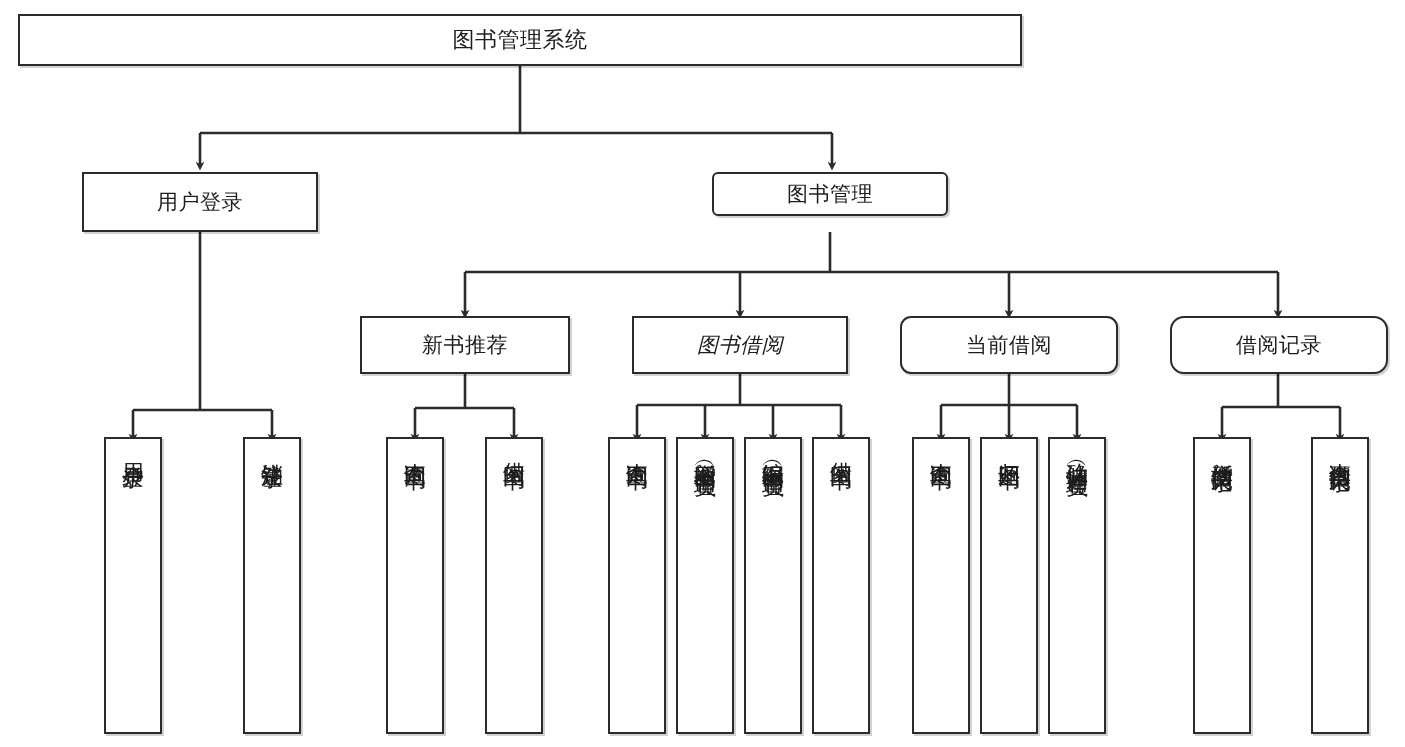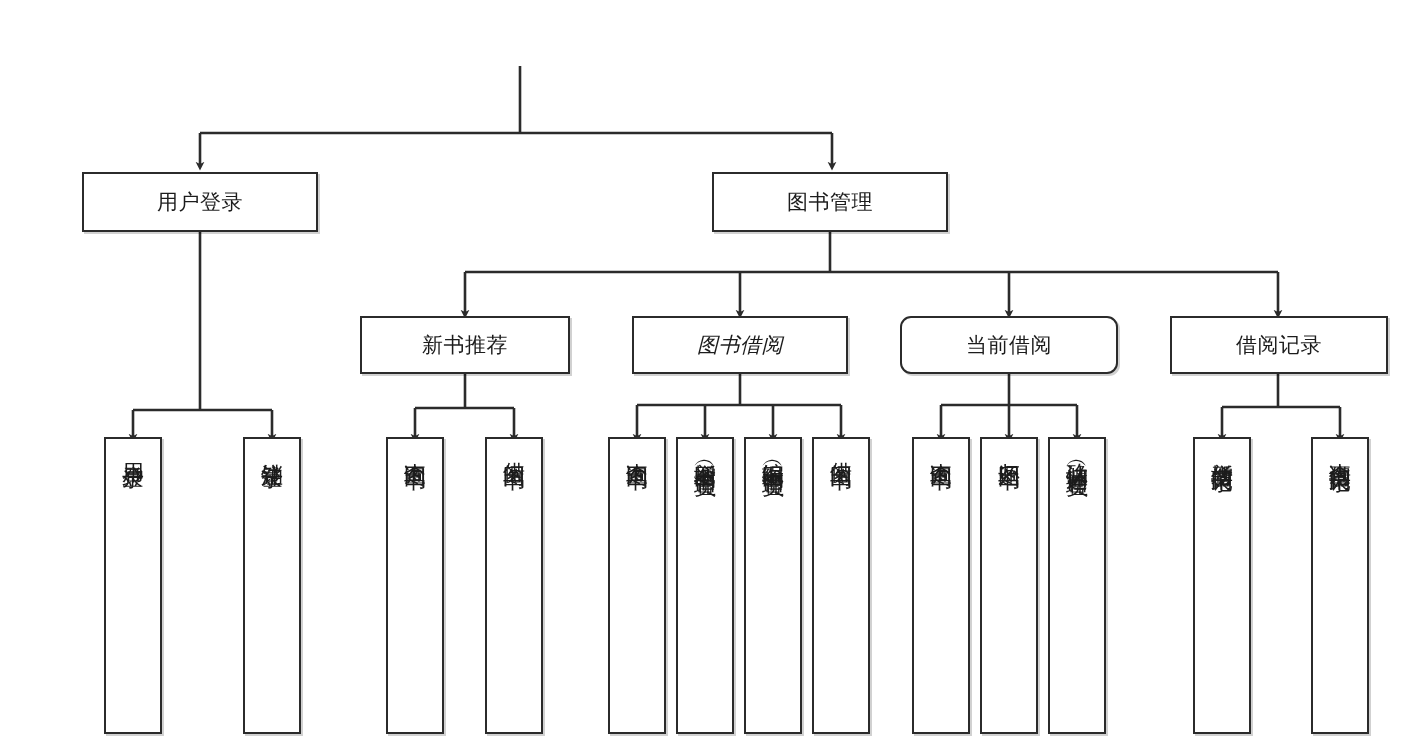--- a/index.html
+++ b/index.html
@@ -115,38 +115,41 @@
       <path d="M1009,405 L1009,438" marker-end="url(#arrow)"></path>
       <path d="M1077,405 L1077,438" marker-end="url(#arrow)"></path>
 
       <path d="M1278,374 L1278,407"></path>
       <path d="M1222,407 L1340,407"></path>
       <path d="M1222,407 L1222,438" marker-end="url(#arrow)"></path>
       <path d="M1340,407 L1340,438" marker-end="url(#arrow)"></path>
     </g>
   </svg>
 
+  <div class="node root" style="left:18px; top:14px; width:1004px; height:52px;">
+    <span class="label">图书管理系统</span>
+  </div>
 
   <div class="node" style="left:82px; top:172px; width:236px; height:60px;">
     <span class="label">用户登录</span>
   </div>
-  <div class="node" style="left:712px; top:172px; width:236px; height:60px;">
+  <div class="node" style="left:712px; top:172px; width:236px; height:44px;border-radius:6px;">
     <span class="label">图书管理</span>
   </div>
 
   <div class="node" style="left:360px; top:316px; width:210px; height:58px;">
     <span class="label">新书推荐</span>
   </div>
   <div class="node" style="left:632px; top:316px; width:216px; height:58px;font-style:italic;">
     <span class="label">图书借阅</span>
   </div>
   <div class="node" style="left:900px; top:316px; width:218px; height:58px;border-radius:11px;">
     <span class="label">当前借阅</span>
   </div>
-  <div class="node" style="left:1170px; top:316px; width:218px; height:58px;">
+  <div class="node" style="left:1170px; top:316px; width:218px; height:58px;border-radius:14px;">
     <span class="label">借阅记录</span>
   </div>
 
   <div class="node leaf" style="left:104px; top:437px; width:58px; height:297px;">
     <span class="label">用户登录</span>
   </div>
   <div class="node leaf" style="left:243px; top:437px; width:58px; height:297px;">
     <span class="label">注销登录</span>
   </div>
 

